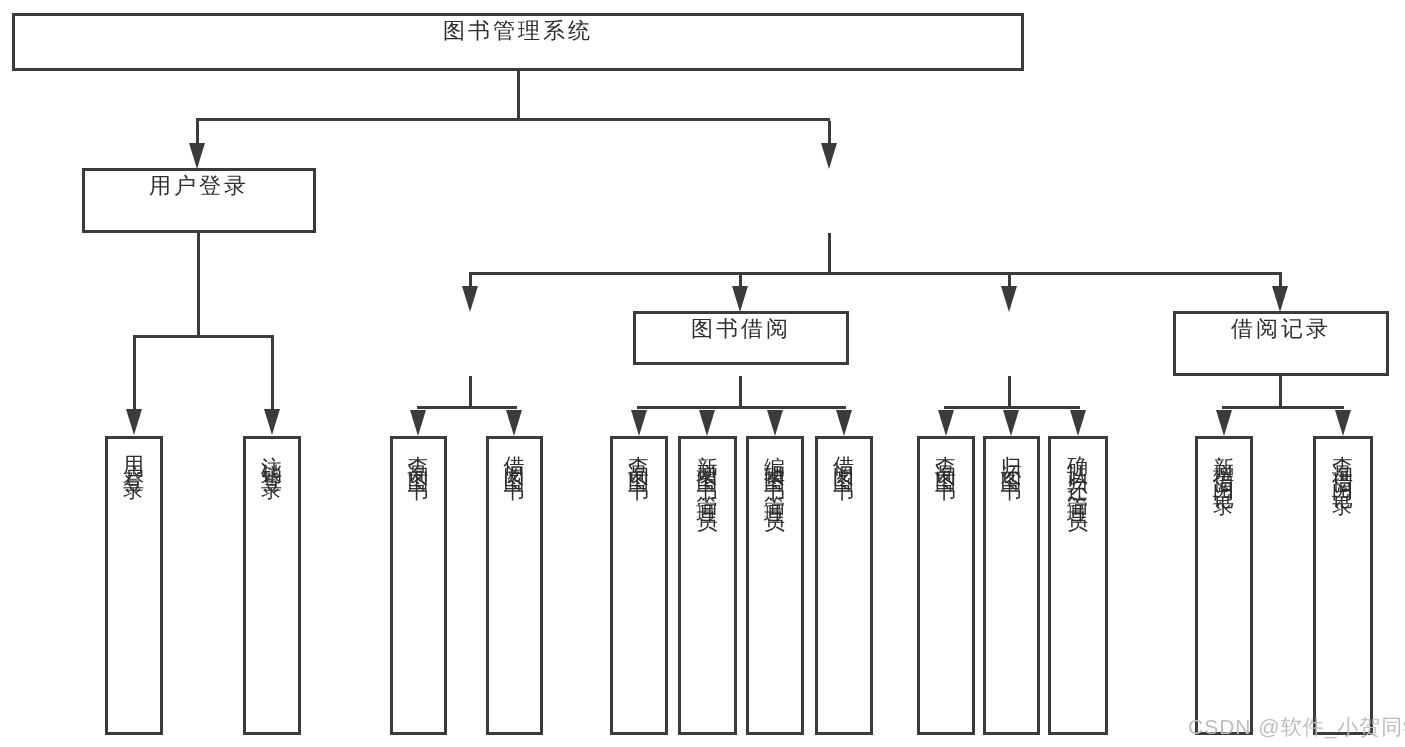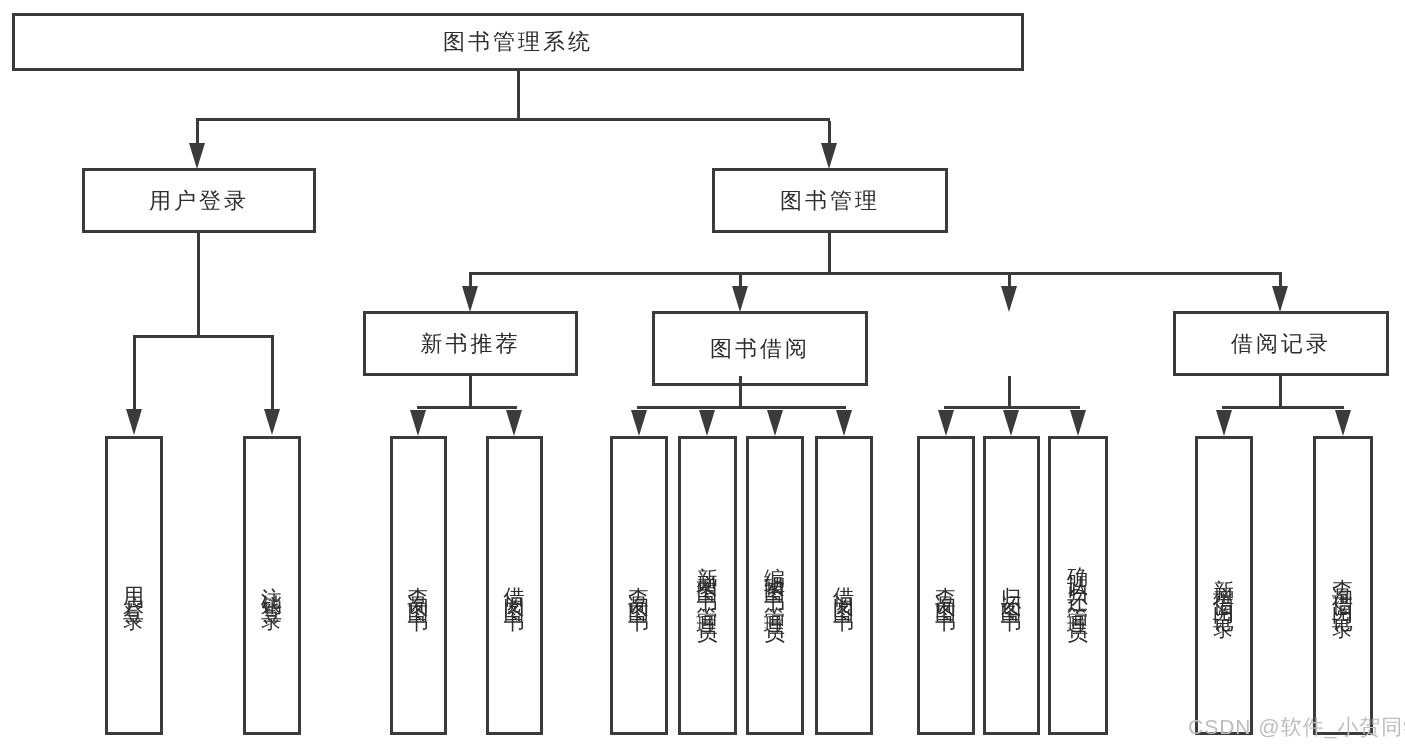--- a/index.html
+++ b/index.html
@@ -16,21 +16,21 @@
     width:1405px;height:747px;
     background:var(--page-background);
     overflow:hidden;
   }
   .box{
     position:absolute;
     box-sizing:border-box;
     border:3px solid var(--line);
     background:var(--box-background);
     display:flex;
-    align-items:center;
+    align-items:flex-start;
     justify-content:center;
   }
   .hlabel{
     color:var(--text);
     font-size:22px;
     letter-spacing:3px;
     white-space:nowrap;
   }
   .vlabel{
     color:var(--text);
@@ -65,28 +65,22 @@
 
 <div id="canvas">
 
   <div class="box" style="left:12px;top:13px;width:1012px;height:58px">
     <span class="hlabel">图书管理系统</span>
   </div>
 
   <div class="box" style="left:82px;top:168px;width:234px;height:65px">
     <span class="hlabel">用户登录</span>
   </div>
-  <div class="box" style="left:712px;top:168px;width:236px;height:65px">
-    <span class="hlabel">图书管理</span>
-  </div>
 
-  <div class="box" style="left:363px;top:311px;width:215px;height:65px">
-    <span class="hlabel">新书推荐</span>
-  </div>
-  <div class="box" style="left:652px;top:311px;width:216px;height:75px">
+  <div class="box" style="left:633px;top:311px;width:216px;height:54px">
     <span class="hlabel">图书借阅</span>
   </div>
   <div class="box" style="left:1173px;top:311px;width:216px;height:65px">
     <span class="hlabel">借阅记录</span>
   </div>
 
   <div class="box" style="left:105px;top:436px;width:58px;height:299px">
     <span class="vlabel">用户登录</span>
   </div>
   <div class="box" style="left:243px;top:436px;width:58px;height:299px">

